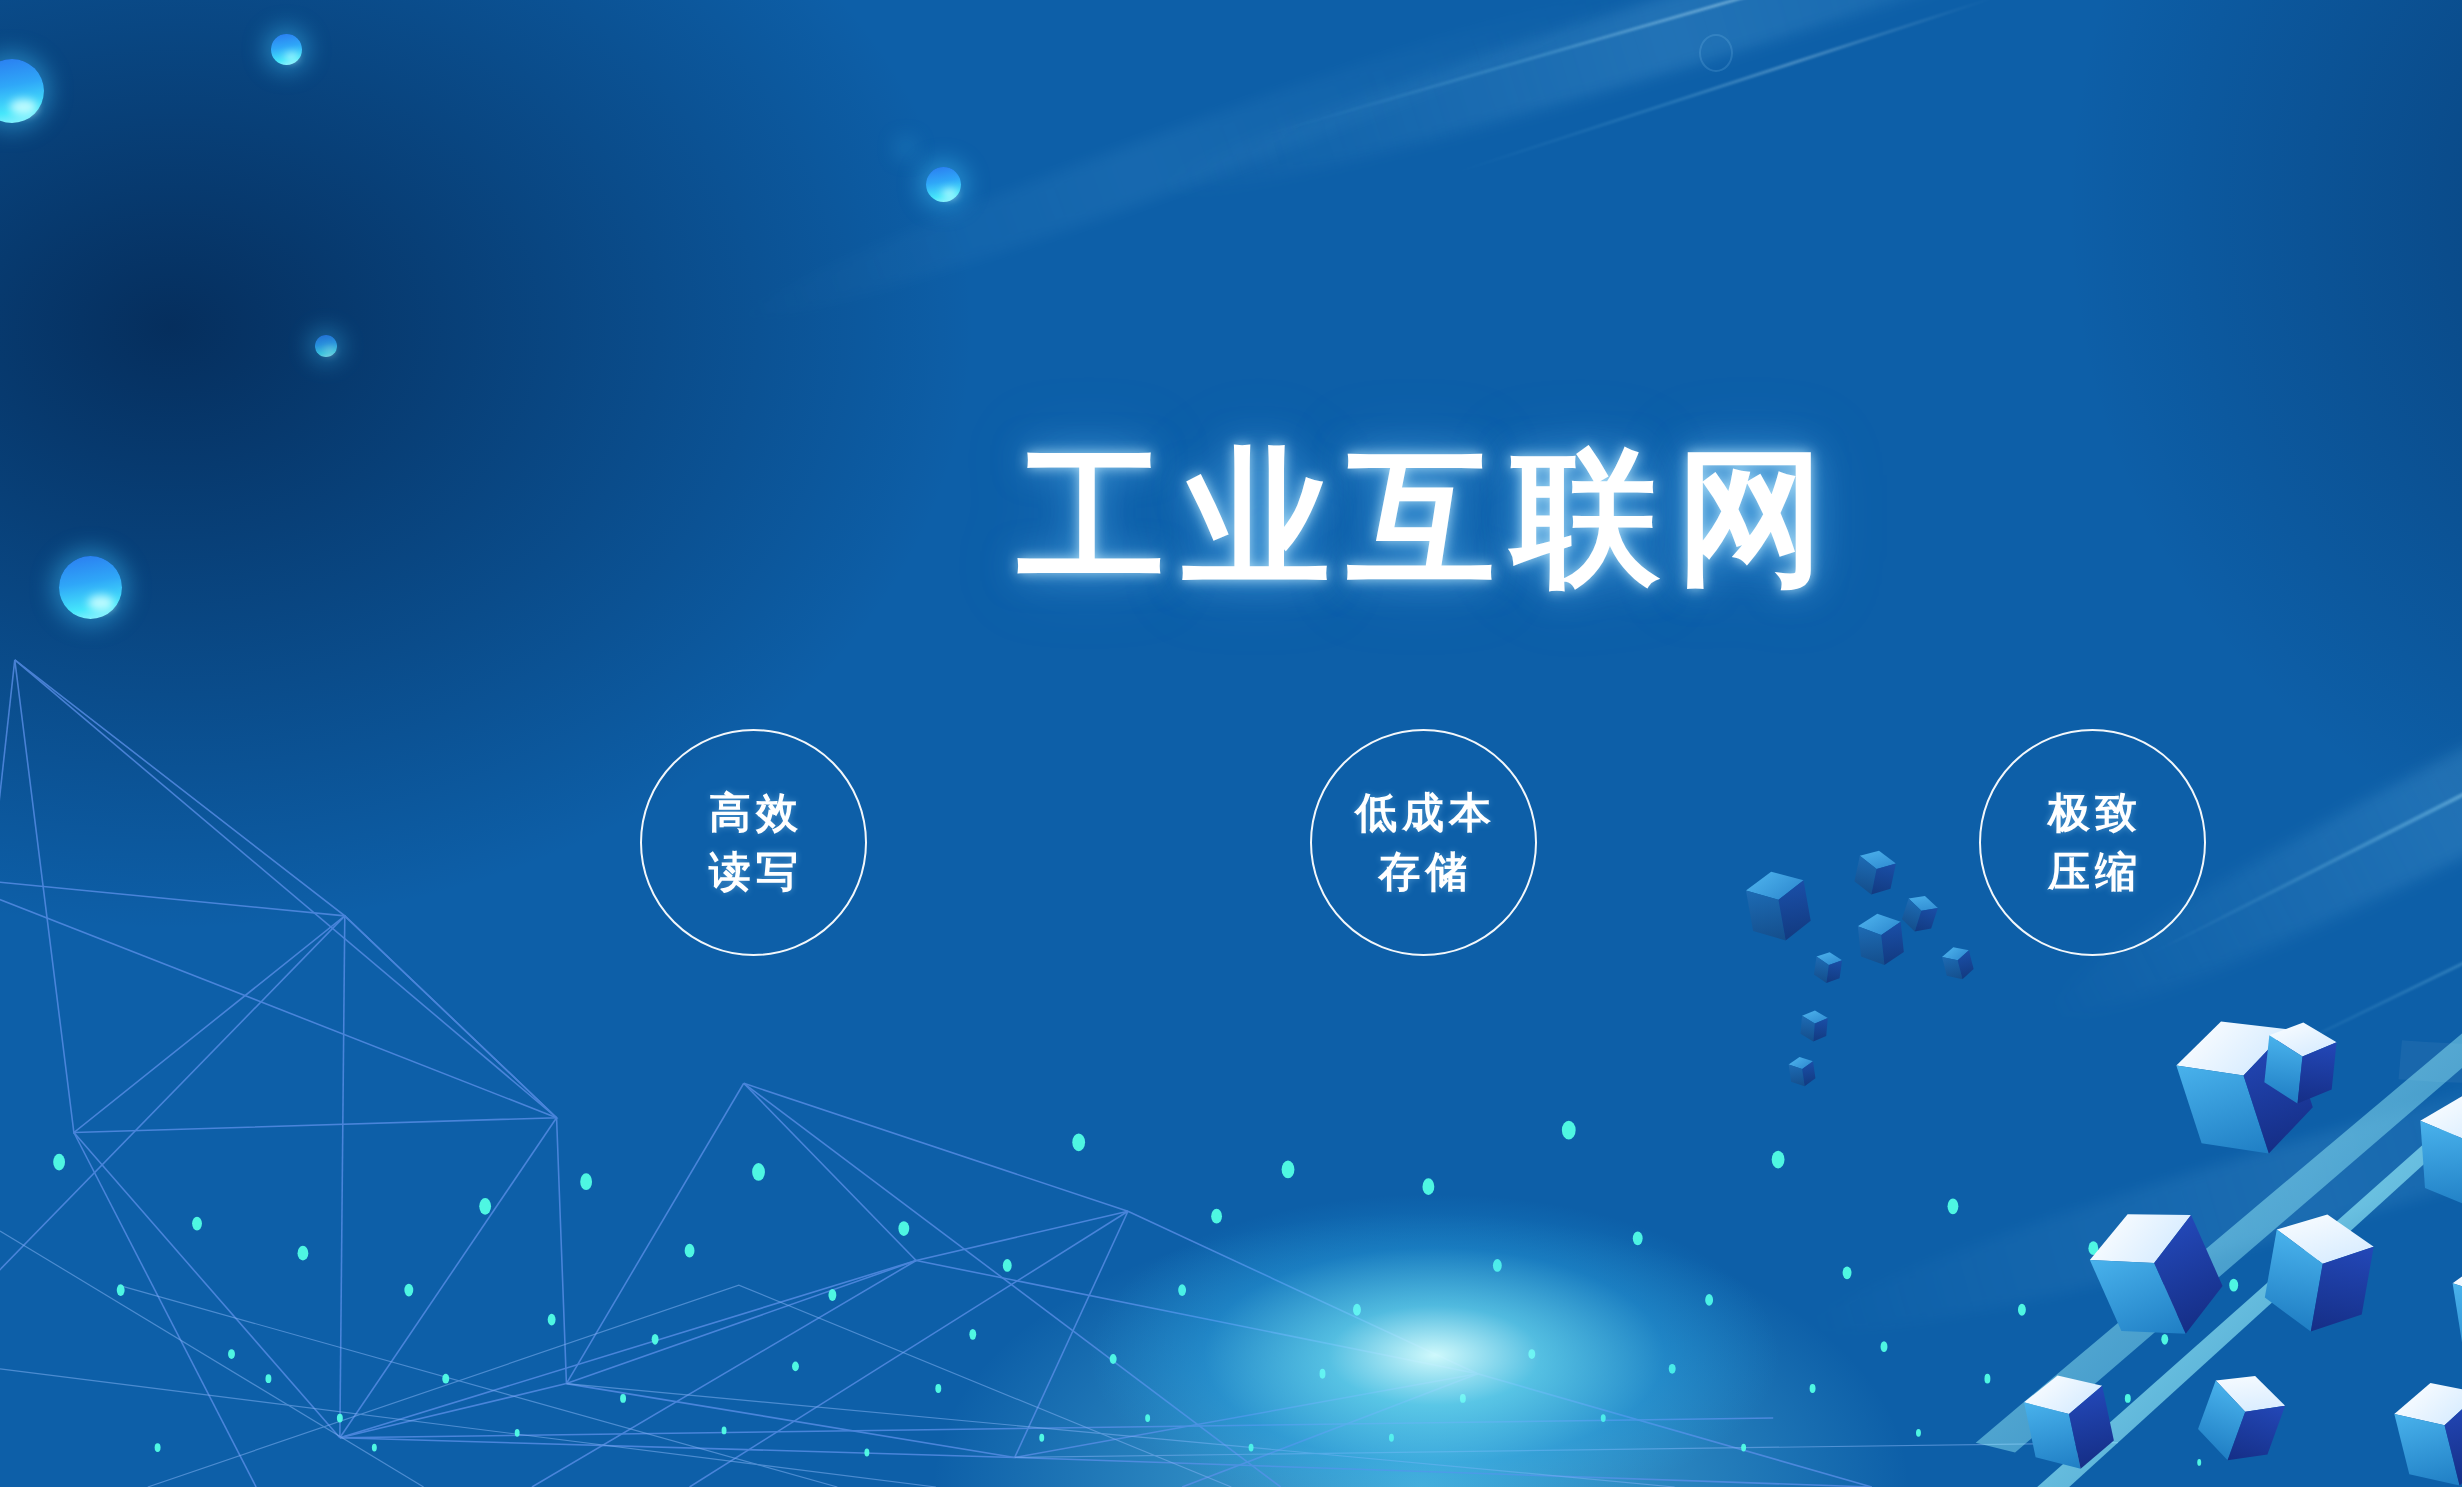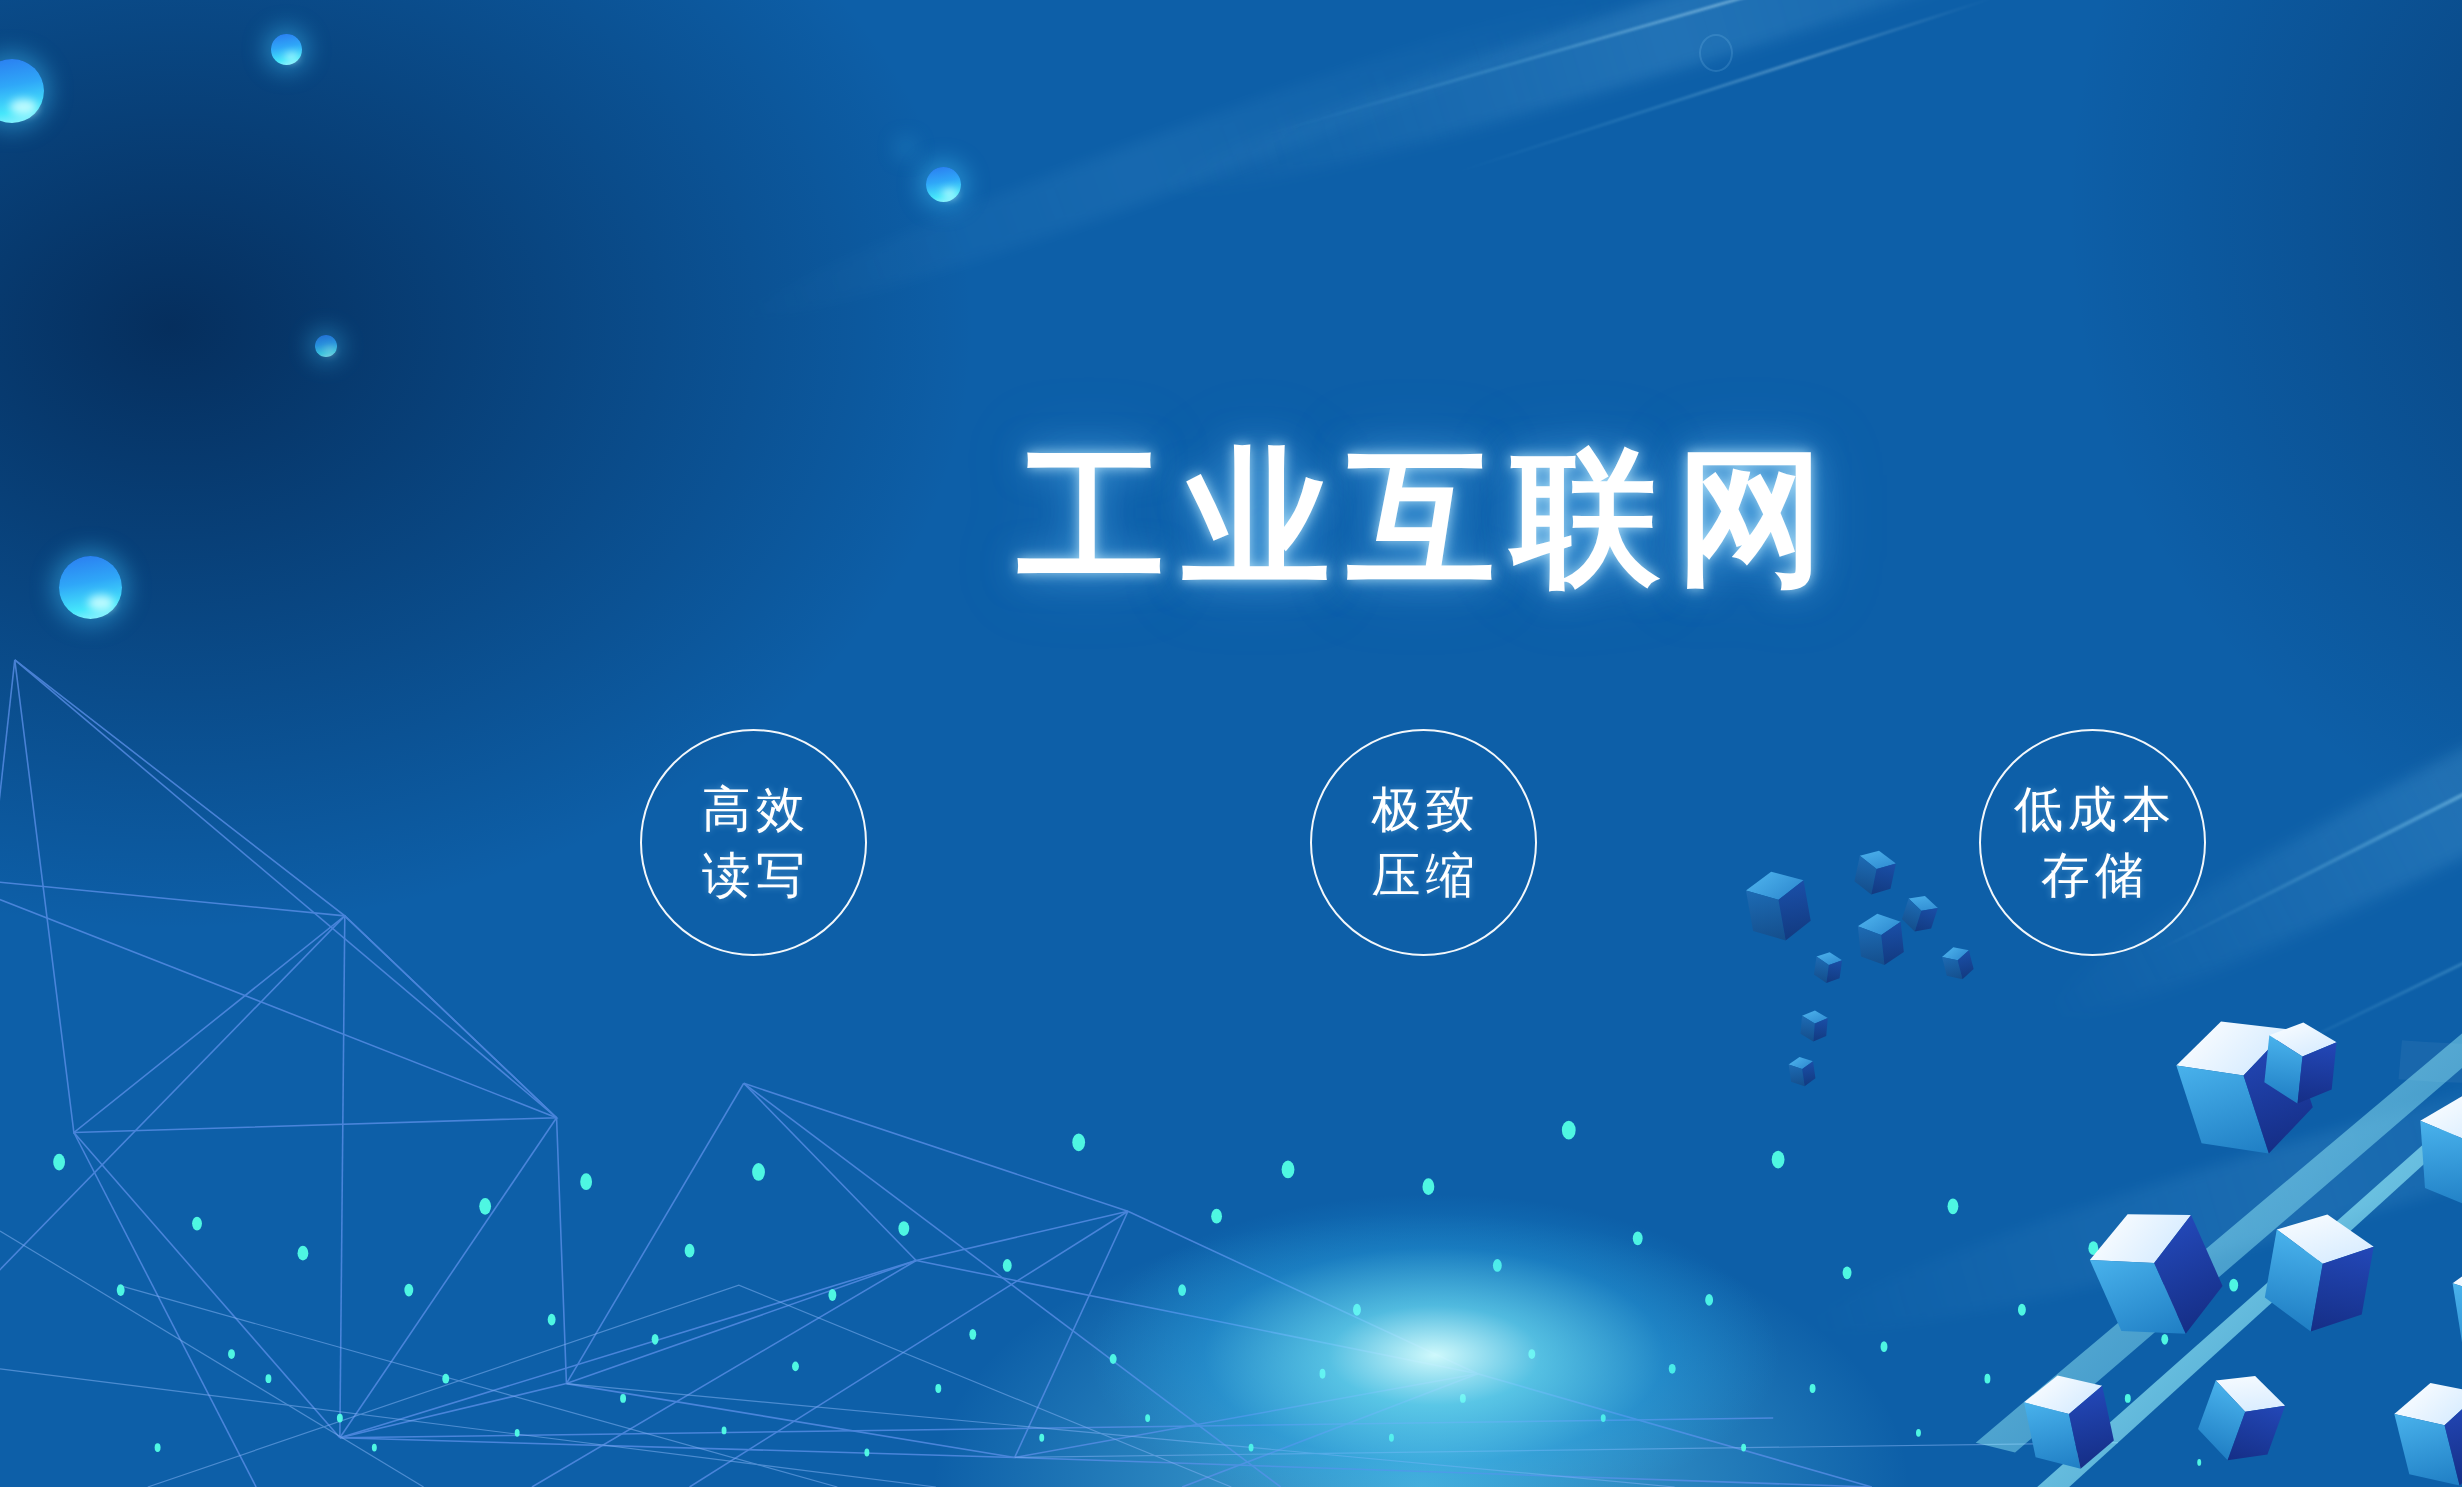--- a/index.html
+++ b/index.html
@@ -122,23 +122,23 @@
     border:2.5px solid rgba(255,255,255,0.95);
     border-radius:50%;
     display:flex;
     flex-direction:column;
     align-items:center;
     justify-content:center;
     gap:16.7px;
   }
   .feature .fline{
     color:#ffffff;
-    font-size:49px;
+    font-size:42px;
     line-height:1;
-    font-weight:400;
+    font-weight:700;
     letter-spacing:4.9px;
     text-indent:4.9px;
     white-space:nowrap;
     text-shadow:0 0 7.9px rgba(150,215,255,0.45);
   }
 </style>
 </head>
 <body>
 
 <div class="stage">
@@ -541,26 +541,26 @@
   <h1 class="title">工业互联网</h1>
 
   <div class="features">
 
     <div class="feature">
       <span class="fline">高效</span>
       <span class="fline">读写</span>
     </div>
 
     <div class="feature">
+      <span class="fline">低成本</span>
+      <span class="fline">存储</span>
+    </div>
+
+    <div class="feature">
       <span class="fline">极致</span>
       <span class="fline">压缩</span>
     </div>
 
-    <div class="feature">
-      <span class="fline">低成本</span>
-      <span class="fline">存储</span>
-    </div>
-
 
   </div>
 
 </div>
 
 
 </body></html>

